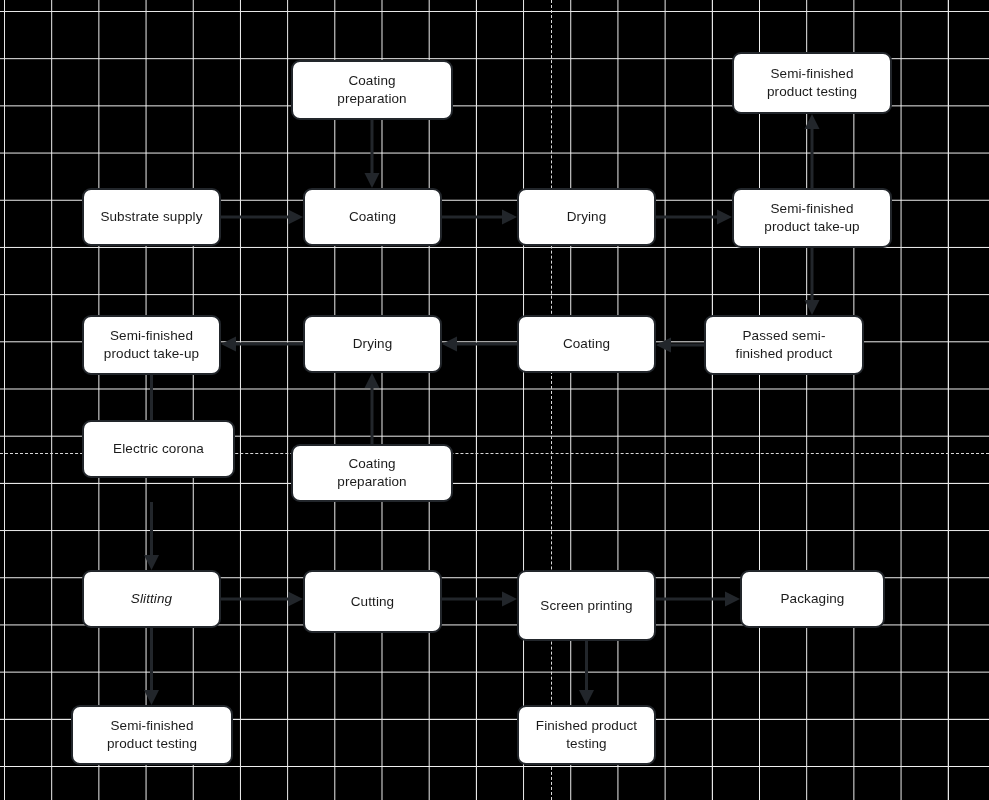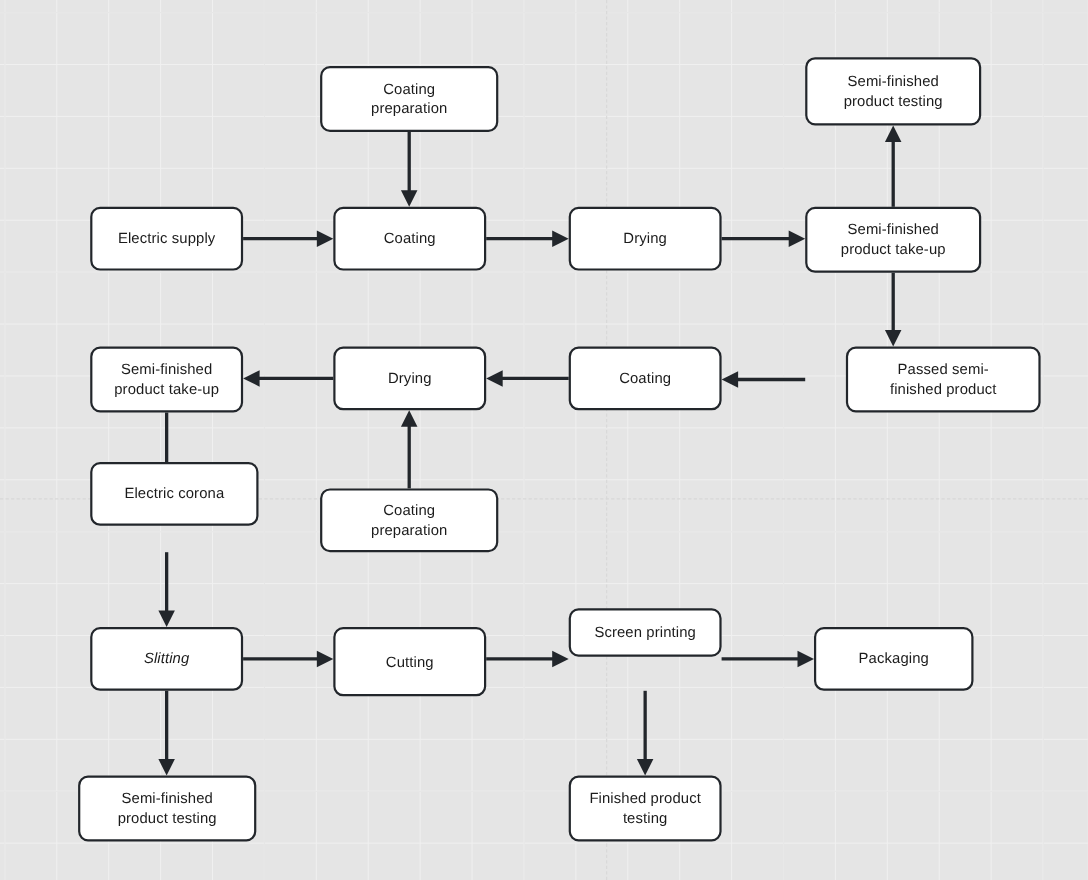--- a/index.html
+++ b/index.html
@@ -5,21 +5,21 @@
 <style>
   html, body {
     margin: 0;
     padding: 0;
     background: #ffffff;
   }
   #canvas {
     position: relative;
     width: 989px;
     height: 800px;
-    background-color: #e5e5e5;
+    background-color: #000000;
     overflow: hidden;
     font-family: "Liberation Sans", "DejaVu Sans", sans-serif;
   }
   
   .grid-minor {
     position: absolute;
     inset: 0;
     background-image:
       linear-gradient(to right, #f0f0f0 1px, transparent 1px),
       linear-gradient(to bottom, #f0f0f0 1px, transparent 1px);
@@ -158,31 +158,31 @@
       </g>
       <g>
         <line x1="586.5" y1="628" x2="586.5" y2="692" stroke="#22262b" stroke-width="3"></line>
         <polygon points="586.5,705 579,690 594,690" fill="#22262b"></polygon>
       </g>
     </svg>
 
   <div id="node-layer">
       <div class="node" style="left: 291px; top: 60px; width: 162px; height: 60px;">Coating<br>preparation</div>
       <div class="node" style="left: 732px; top: 52px; width: 160px; height: 62px;">Semi-finished<br>product testing</div>
-      <div class="node" style="left: 82px; top: 188px; width: 139px; height: 58px;">Electric supply</div>
+      <div class="node" style="left: 82px; top: 188px; width: 139px; height: 58px;">Substrate supply</div>
       <div class="node" style="left: 303px; top: 188px; width: 139px; height: 58px;">Coating</div>
       <div class="node" style="left: 517px; top: 188px; width: 139px; height: 58px;">Drying</div>
       <div class="node" style="left: 732px; top: 188px; width: 160px; height: 60px;">Semi-finished<br>product take-up</div>
       <div class="node" style="left: 82px; top: 315px; width: 139px; height: 60px;">Semi-finished<br>product take-up</div>
       <div class="node" style="left: 303px; top: 315px; width: 139px; height: 58px;">Drying</div>
       <div class="node" style="left: 517px; top: 315px; width: 139px; height: 58px;">Coating</div>
-      <div class="node" style="left: 769px; top: 315px; width: 177px; height: 60px;">Passed semi-<br>finished product</div>
+      <div class="node" style="left: 704px; top: 315px; width: 160px; height: 60px;">Passed semi-<br>finished product</div>
       <div class="node" style="left: 82px; top: 420px; width: 153px; height: 58px;">Electric corona</div>
       <div class="node" style="left: 291px; top: 444px; width: 162px; height: 58px;">Coating<br>preparation</div>
       <div class="node" style="left: 82px; top: 570px; width: 139px; height: 58px; font-style: italic;">Slitting</div>
       <div class="node" style="left: 303px; top: 570px; width: 139px; height: 63px;">Cutting</div>
-      <div class="node" style="left: 517px; top: 553px; width: 139px; height: 44px;">Screen printing</div>
+      <div class="node" style="left: 517px; top: 570px; width: 139px; height: 71px;">Screen printing</div>
       <div class="node" style="left: 740px; top: 570px; width: 145px; height: 58px; text-align: center;">Packaging</div>
       <div class="node" style="left: 71px; top: 705px; width: 162px; height: 60px;">Semi-finished<br>product testing</div>
       <div class="node" style="left: 517px; top: 705px; width: 139px; height: 60px;">Finished product<br>testing</div>
     </div>
 
 </div>
 
 </body></html>

